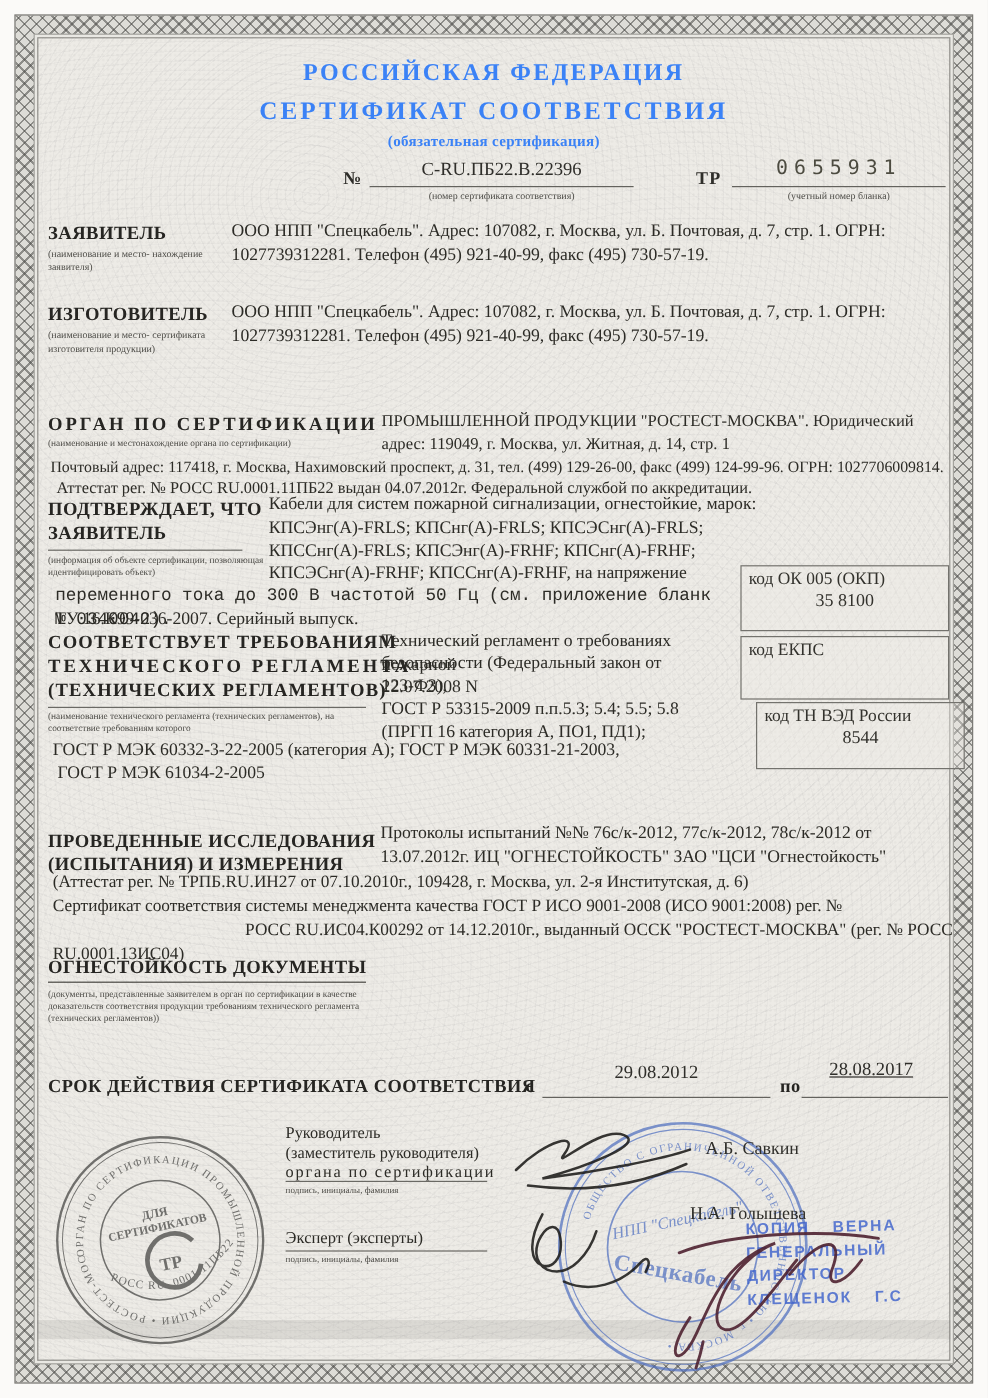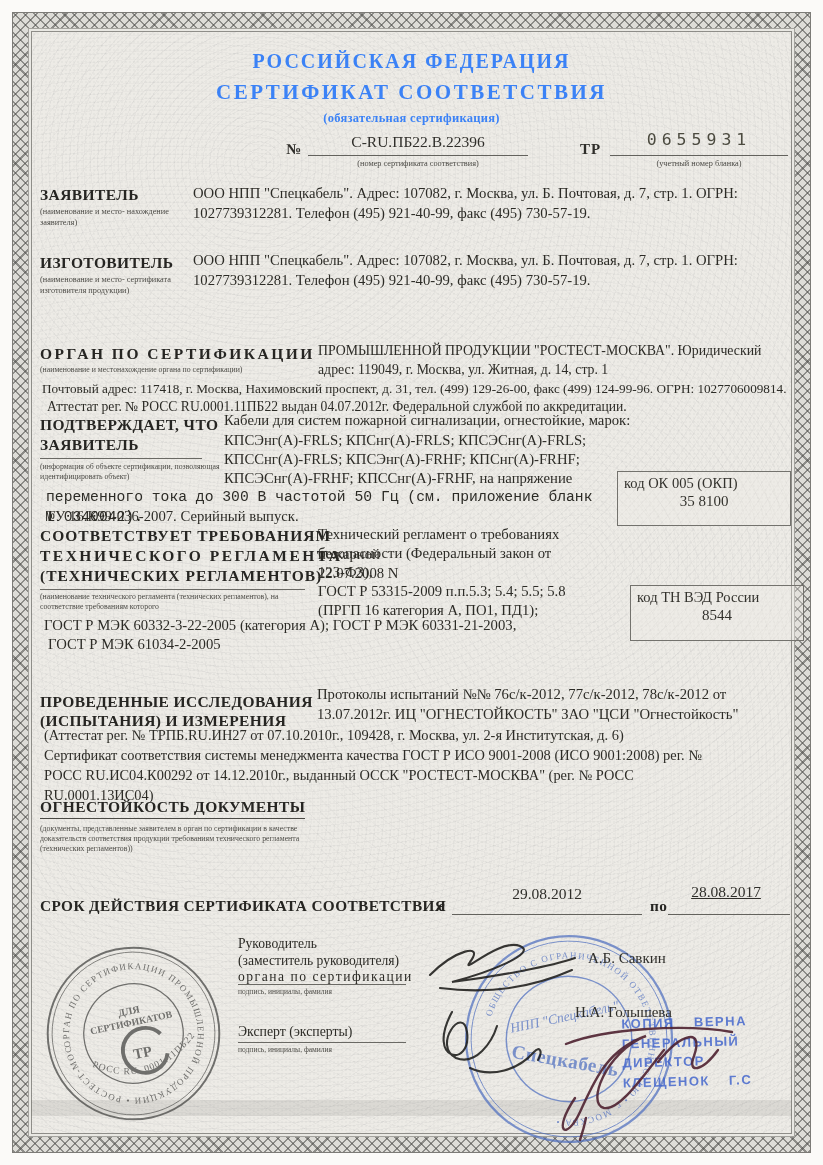--- a/index.html
+++ b/index.html
@@ -97,32 +97,35 @@
   <div class="abs" style="left:40px;top:589px;width:265px;border-top:1px solid #6a6964;"></div>
   <div class="abs cap" style="left:40px;top:592px;width:268px;font-size:7.8px;">(наименование технического регламента (технических регламентов), на соответствие требованиям которого</div>
   <div class="abs txt" style="left:318px;top:524px;width:300px;">Технический регламент о требованиях пожарной</div>
   <div class="abs txt" style="left:318px;top:543px;width:300px;">безопасности (Федеральный закон от 22.07.2008 N</div>
   <div class="abs txt" style="left:318px;top:562px;width:300px;">123-ФЗ),</div>
   <div class="abs txt" style="left:318px;top:581px;width:300px;">ГОСТ Р 53315-2009 п.п.5.3; 5.4; 5.5; 5.8</div>
   <div class="abs txt" style="left:318px;top:600px;width:300px;">(ПРГП 16 категория А, ПО1, ПД1);</div>
   <div class="abs txt" style="left:44px;top:615px;width:560px;">ГОСТ Р МЭК 60332-3-22-2005 (категория А); ГОСТ Р МЭК 60331-21-2003,</div>
   <div class="abs txt" style="left:48px;top:634px;width:560px;">ГОСТ Р МЭК 61034-2-2005</div>
 
+  <div class="codebox" style="left:617px;top:530px;width:174px;height:53px;">
+    <div>код ЕКПС</div>
+  </div>
   <div class="codebox" style="left:617px;top:585px;width:174px;height:56px;margin-left:13px;">
     <div>код ТН ВЭД России</div>
     <div class="cb-val">8544</div>
   </div>
 
   <div class="abs lbl" style="left:40px;top:693px;">ПРОВЕДЕННЫЕ ИССЛЕДОВАНИЯ</div>
   <div class="abs lbl" style="left:40px;top:712px;">(ИСПЫТАНИЯ) И ИЗМЕРЕНИЯ</div>
   <div class="abs txt" style="left:317px;top:684px;width:478px;">Протоколы испытаний №№ 76с/к-2012, 77с/к-2012, 78с/к-2012 от</div>
   <div class="abs txt" style="left:317px;top:704px;width:478px;">13.07.2012г. ИЦ "ОГНЕСТОЙКОСТЬ" ЗАО "ЦСИ "Огнестойкость"</div>
   <div class="abs txt" style="left:44px;top:726px;width:750px;font-size:14.4px;">(Аттестат рег. № ТРПБ.RU.ИН27 от 07.10.2010г., 109428, г. Москва, ул. 2-я Институтская, д. 6)</div>
   <div class="abs txt" style="left:44px;top:746px;width:750px;font-size:14.4px;">Сертификат соответствия системы менеджмента качества ГОСТ Р ИСО 9001-2008 (ИСО 9001:2008) рег. №</div>
-  <div class="abs txt" style="left:44px;top:766px;width:750px;font-size:14.4px;">РОСС RU.ИС04.К00292 от 14.12.2010г., выданный ОССК "РОСТЕСТ-МОСКВА" (рег. № РОСС</div>
+  <div class="abs txt" style="left:44px;top:766px;width:750px;font-size:14.4px;text-align:right;">РОСС RU.ИС04.К00292 от 14.12.2010г., выданный ОССК "РОСТЕСТ-МОСКВА" (рег. № РОСС</div>
   <div class="abs txt" style="left:44px;top:786px;width:750px;font-size:14.4px;">RU.0001.13ИС04)</div>
 
   <div class="abs lbl" style="left:40px;top:798px;border-bottom:1px solid #4a4944;padding-bottom:2px;">ОГНЕСТОЙКОСТЬ ДОКУМЕНТЫ</div>
   <div class="abs cap" style="left:40px;top:824px;width:296px;font-size:7.8px;">(документы, представленные заявителем в орган по сертификации в качестве доказательств соответствия продукции требованиям технического регламента (технических регламентов))</div>
 
   <div class="abs lbl" style="left:40px;top:897px;font-size:15.3px;">СРОК ДЕЙСТВИЯ СЕРТИФИКАТА СООТВЕТСТВИЯ</div>
   <div class="abs lbl" style="left:438px;top:897px;font-size:15.3px;">с</div>
   <div class="abs center" style="left:452px;top:885px;width:190px;font-size:15.5px;">29.08.2012</div>
   <div class="abs sline" style="left:452px;top:900px;width:190px;height:14px;"></div>
   <div class="abs lbl" style="left:650px;top:897px;font-size:15.3px;">по</div>

